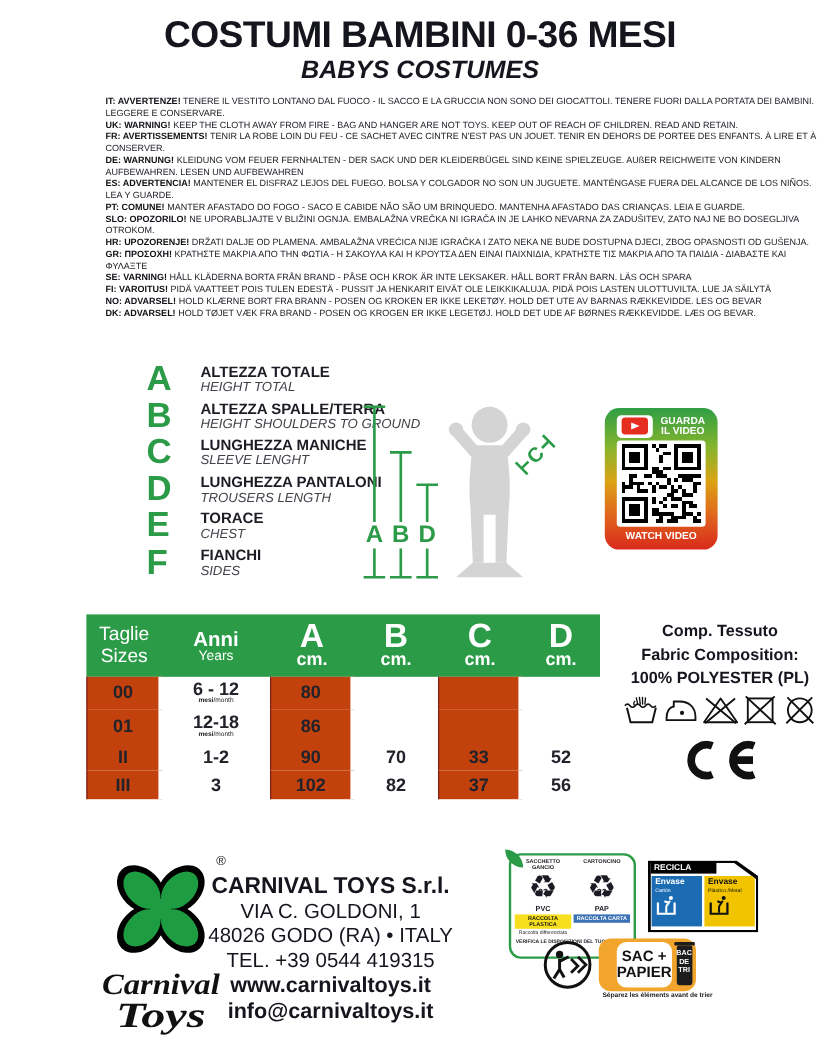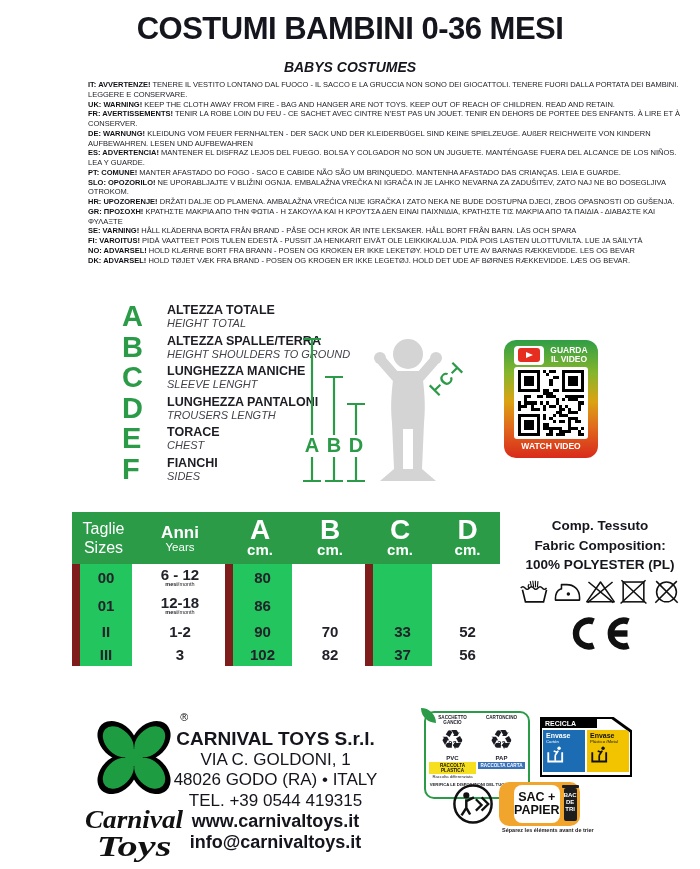--- a/index.html
+++ b/index.html
@@ -1,21 +1,21 @@
 <!DOCTYPE html>
 <html><head>
 <meta charset="utf-8">
 <style>
   html,body{margin:0;padding:0;background:#fff}
   .page{position:relative;width:700px;height:869px;background:#fff;overflow:hidden;
         font-family:"Liberation Sans",sans-serif;color:#1b1b24}
   
   .hdr{position:absolute;top:11px;left:0;width:700px;text-align:center}
   .title{font-size:31px;font-weight:900;letter-spacing:-.5px;color:#15151e}
-  .subtitle{font-size:14px;font-style:italic;font-weight:600;color:#15151e;margin-top:12px}
+  .subtitle{font-size:21px;font-style:italic;font-weight:600;color:#15151e;margin-top:0}
   
   .warnings{position:absolute;left:88px;top:80px;width:600px;color:#22222a}
   .warn{margin:0;font-size:7.5px;line-height:1.3}
   .warn b{color:#101016}
   
   .legend{position:absolute;left:122px;top:303px}
   .legend-row{display:flex;align-items:flex-start;height:30.6px}
   .legend-letter{width:45px;font-size:29px;font-weight:800;color:#2B9B48;line-height:.9}
   .legend-it{font-size:12.5px;font-weight:700;color:#1c1c24;line-height:1.12}
   .legend-en{font-size:11px;font-style:italic;color:#42424a;line-height:1.12}
@@ -39,21 +39,21 @@
   .thead,.trow{display:grid;grid-template-columns:63px 90px 70px 70px 70px 65px;text-align:left}
   .thead{background:#2B9B48;color:#fff;height:52px;align-items:center}
   .th{display:flex;flex-direction:column;align-items:center;justify-content:center}
   .th-tag{font-size:16px;font-weight:500;line-height:1.2}
   .th-anni{font-size:17px;font-weight:800;line-height:1}
   .th-years{font-size:11.5px;font-weight:500}
   .th-letter{font-size:28px;font-weight:800;line-height:.85}
   .th-unit{font-size:15px;font-weight:600}
   .trow{color:#22222a}
   .tc{display:flex;flex-direction:column;align-items:center;justify-content:center;font-size:15px;font-weight:600}
-  .col-g{background:#22c55e;border-left:8px solid #7f1d1d;border-right:3px solid #fff;box-sizing:border-box}
+  .col-g{background:#c2410c;border-left:1px solid #7f1d1d;border-right:3px solid #fff;box-sizing:border-box}
   .tbody .trow:nth-child(1){height:27px}.tbody .trow:nth-child(2){height:29px}
   .tbody .trow:nth-child(3){height:22px}.tbody .trow:nth-child(4){height:24px}
   .size{font-weight:800}
   .age-main{line-height:1}
   .age-sub{font-size:5.5px;line-height:1;font-weight:400}
   .age-sub b{font-weight:800}
   
   .fabric{position:absolute;left:502px;top:516px;width:196px;text-align:center;color:#15151e}
   .fabric-line{font-size:13.5px;font-weight:700;line-height:1.45}
   .care-row{display:flex;justify-content:center;gap:2px;margin-top:3px}

